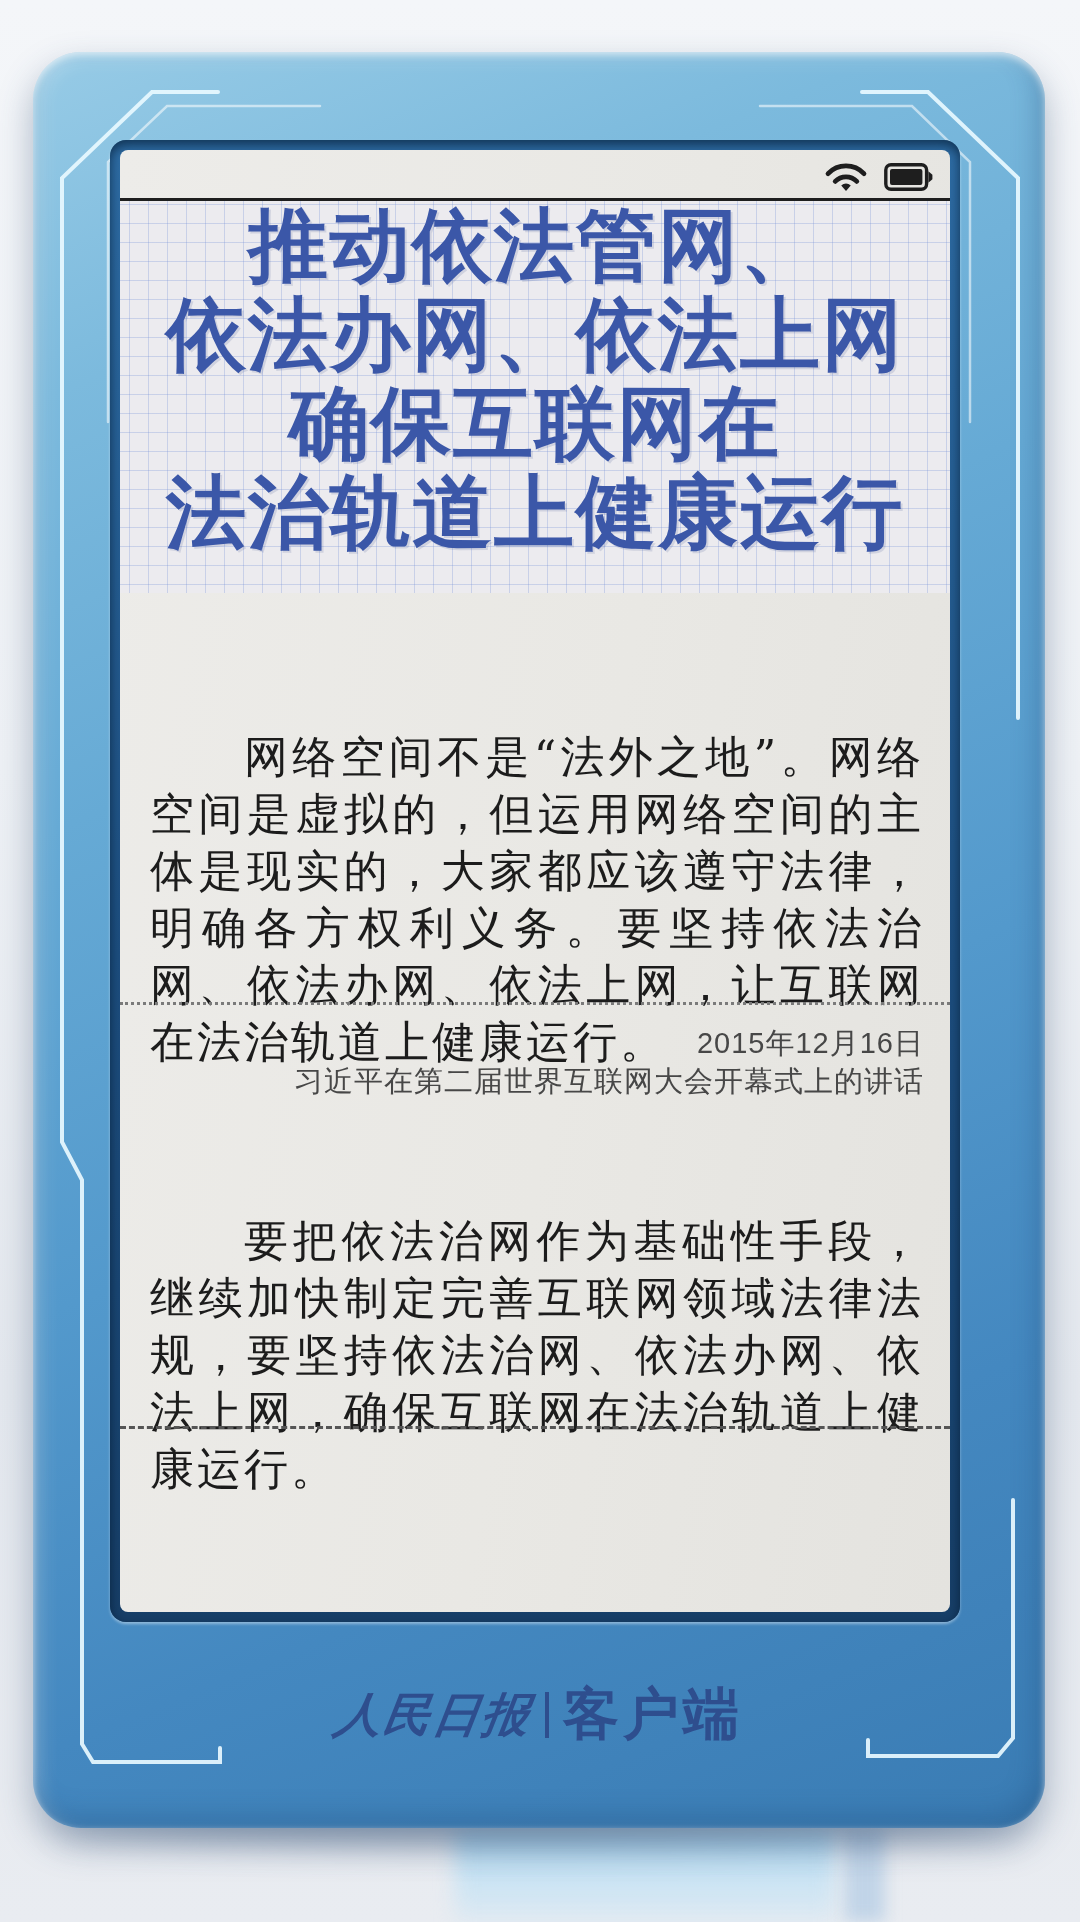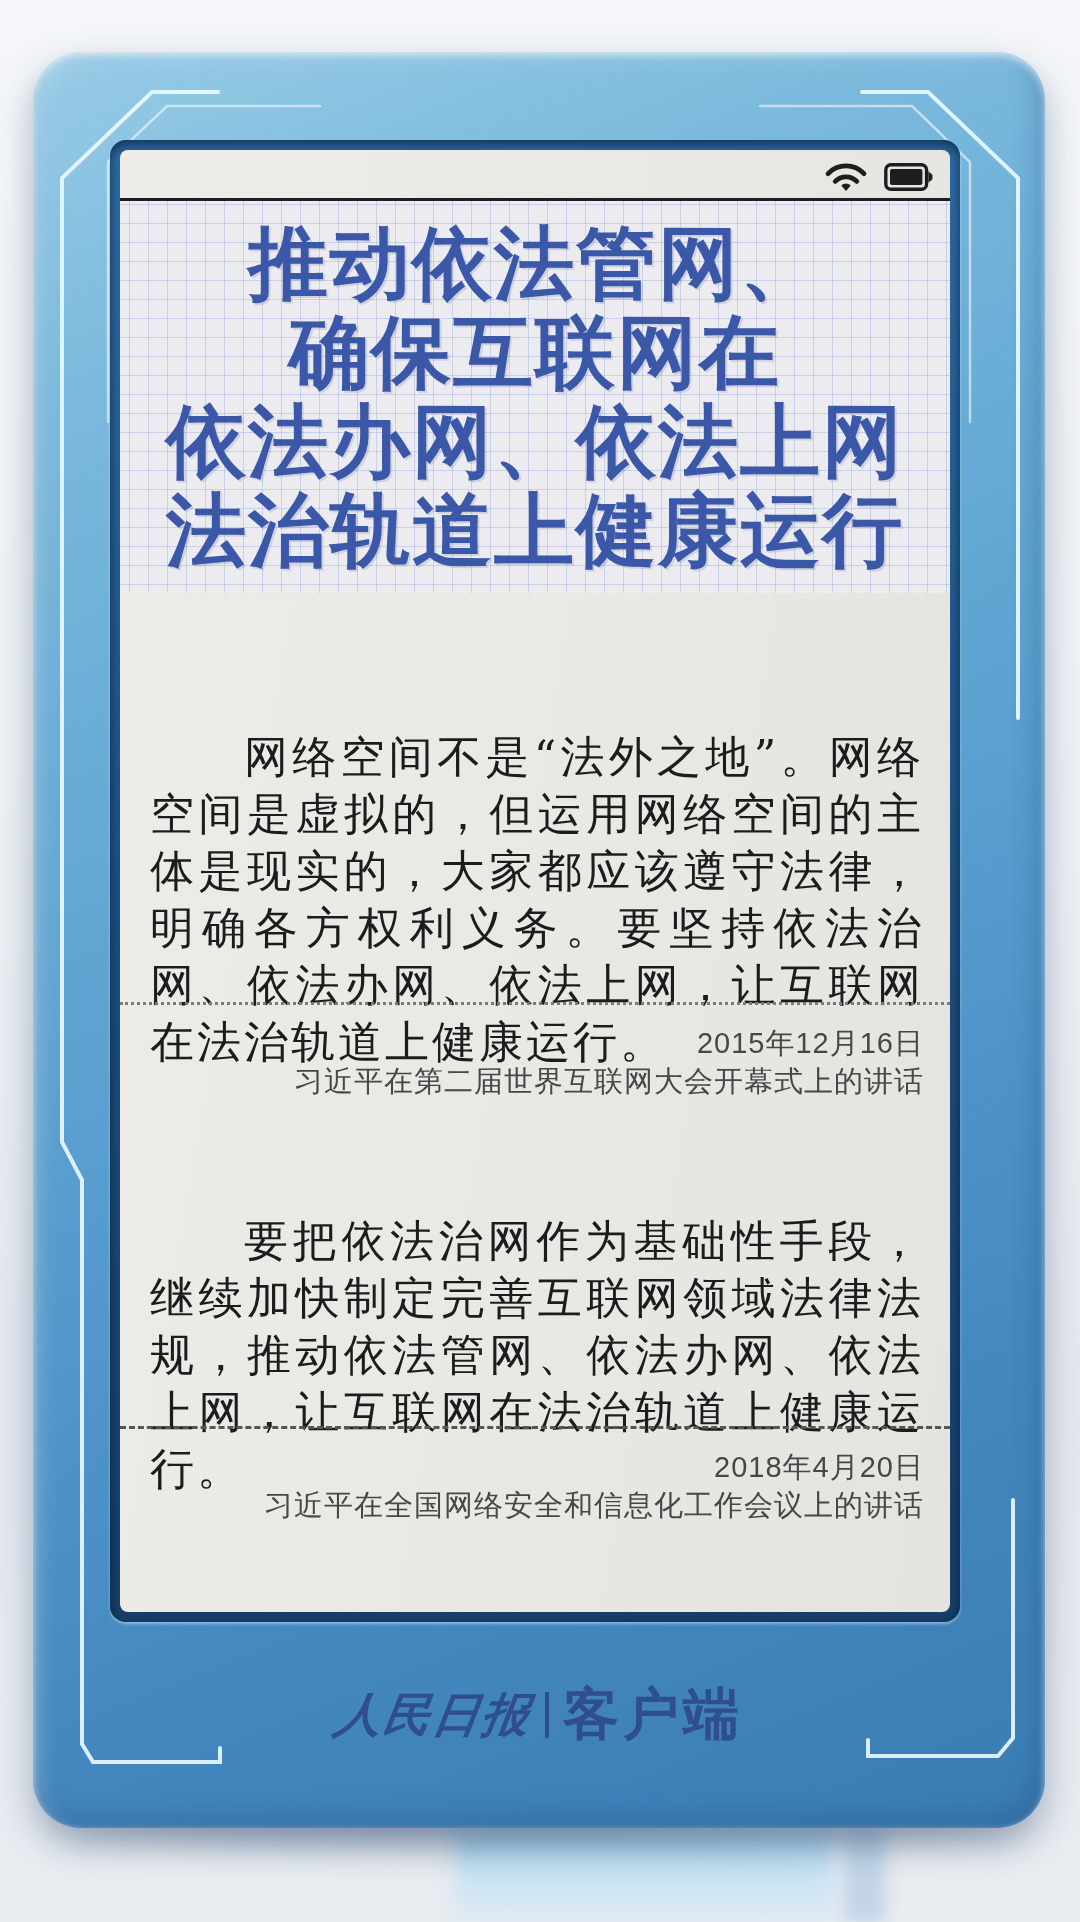--- a/index.html
+++ b/index.html
@@ -51,21 +51,21 @@
   .status-divider{position:absolute;left:0;top:48px;width:830px;height:0;border-top:3px solid #1e1e1e;}
 
   
   .grid-paper{
     position:absolute;left:0;top:51px;width:830px;height:392px;
     background-color:#ecebef;
     background-image:
       linear-gradient(rgba(130,152,218,.33) 1px,transparent 1px),
       linear-gradient(90deg,rgba(130,152,218,.33) 1px,transparent 1px);
     background-size:19px 19px;background-position:9px 3px;
-    display:flex;flex-direction:column;justify-content:center;align-items:center;
+    display:flex;flex-direction:column;align-items:center;
   }
   .page-title{ text-align:center; }
   .page-title .title-line{
     display:block;font-size:80px;line-height:89px;font-weight:900;letter-spacing:2px;
     color:#3b57a8;text-shadow:2px 2px 0 rgba(45,65,130,.14);
     font-family:"Liberation Sans", sans-serif;white-space:nowrap;
   }
 
   
   .quote-paragraph{
@@ -137,43 +137,39 @@
             <rect x="3" y="3.5" width="16.2" height="8" rx="1" fill="#1e1e1e"></rect>
             <path d="M22.2 4.6 L24.2 6.4 L24.2 8.6 L22.2 10.4 Z" fill="#1e1e1e"></path>
           </svg>
         </div>
       </div>
       <div class="status-divider"></div>
 
       <div class="grid-paper">
         <div class="page-title">
           <span class="title-line">推动依法管网、</span>
+          <span class="title-line">依法办网、依法上网</span>
           <span class="title-line">确保互联网在</span>
-          <span class="title-line">依法办网、依法上网</span>
           <span class="title-line">法治轨道上健康运行</span>
         </div>
       </div>
 
       <p class="quote-paragraph p1">网络空间不是“法外之地”。网络空间是虚拟的，但运用网络空间的主体是现实的，大家都应该遵守法律，明确各方权利义务。要坚持依法治网、依法办网、依法上网，让互联网在法治轨道上健康运行。</p>
 
       <div class="separator sep1"></div>
 
       <div class="quote-meta meta1">
         <div>2015年12月16日</div>
         <div>习近平在第二届世界互联网大会开幕式上的讲话</div>
       </div>
 
-      <p class="quote-paragraph p2">要把依法治网作为基础性手段，继续加快制定完善互联网领域法律法规，推动依法管网、依法办网、依法上网，让互联网在法治轨道上健康运行。</p>
+      <p class="quote-paragraph p2">要把依法治网作为基础性手段，继续加快制定完善互联网领域法律法规，要坚持依法治网、依法办网、依法上网，确保互联网在法治轨道上健康运行。</p>
 
       <div class="separator sep2"></div>
 
-      <div class="quote-meta meta2">
-        <div>2018年4月20日</div>
-        <div>习近平在全国网络安全和信息化工作会议上的讲话</div>
-      </div>
 
     </div>
   </div>
 
   <div class="footer-brand">
     <span class="brand-script">人民日报</span>
     <span class="brand-divider"></span>
     <span class="brand-suffix">客户端</span>
   </div>
 

